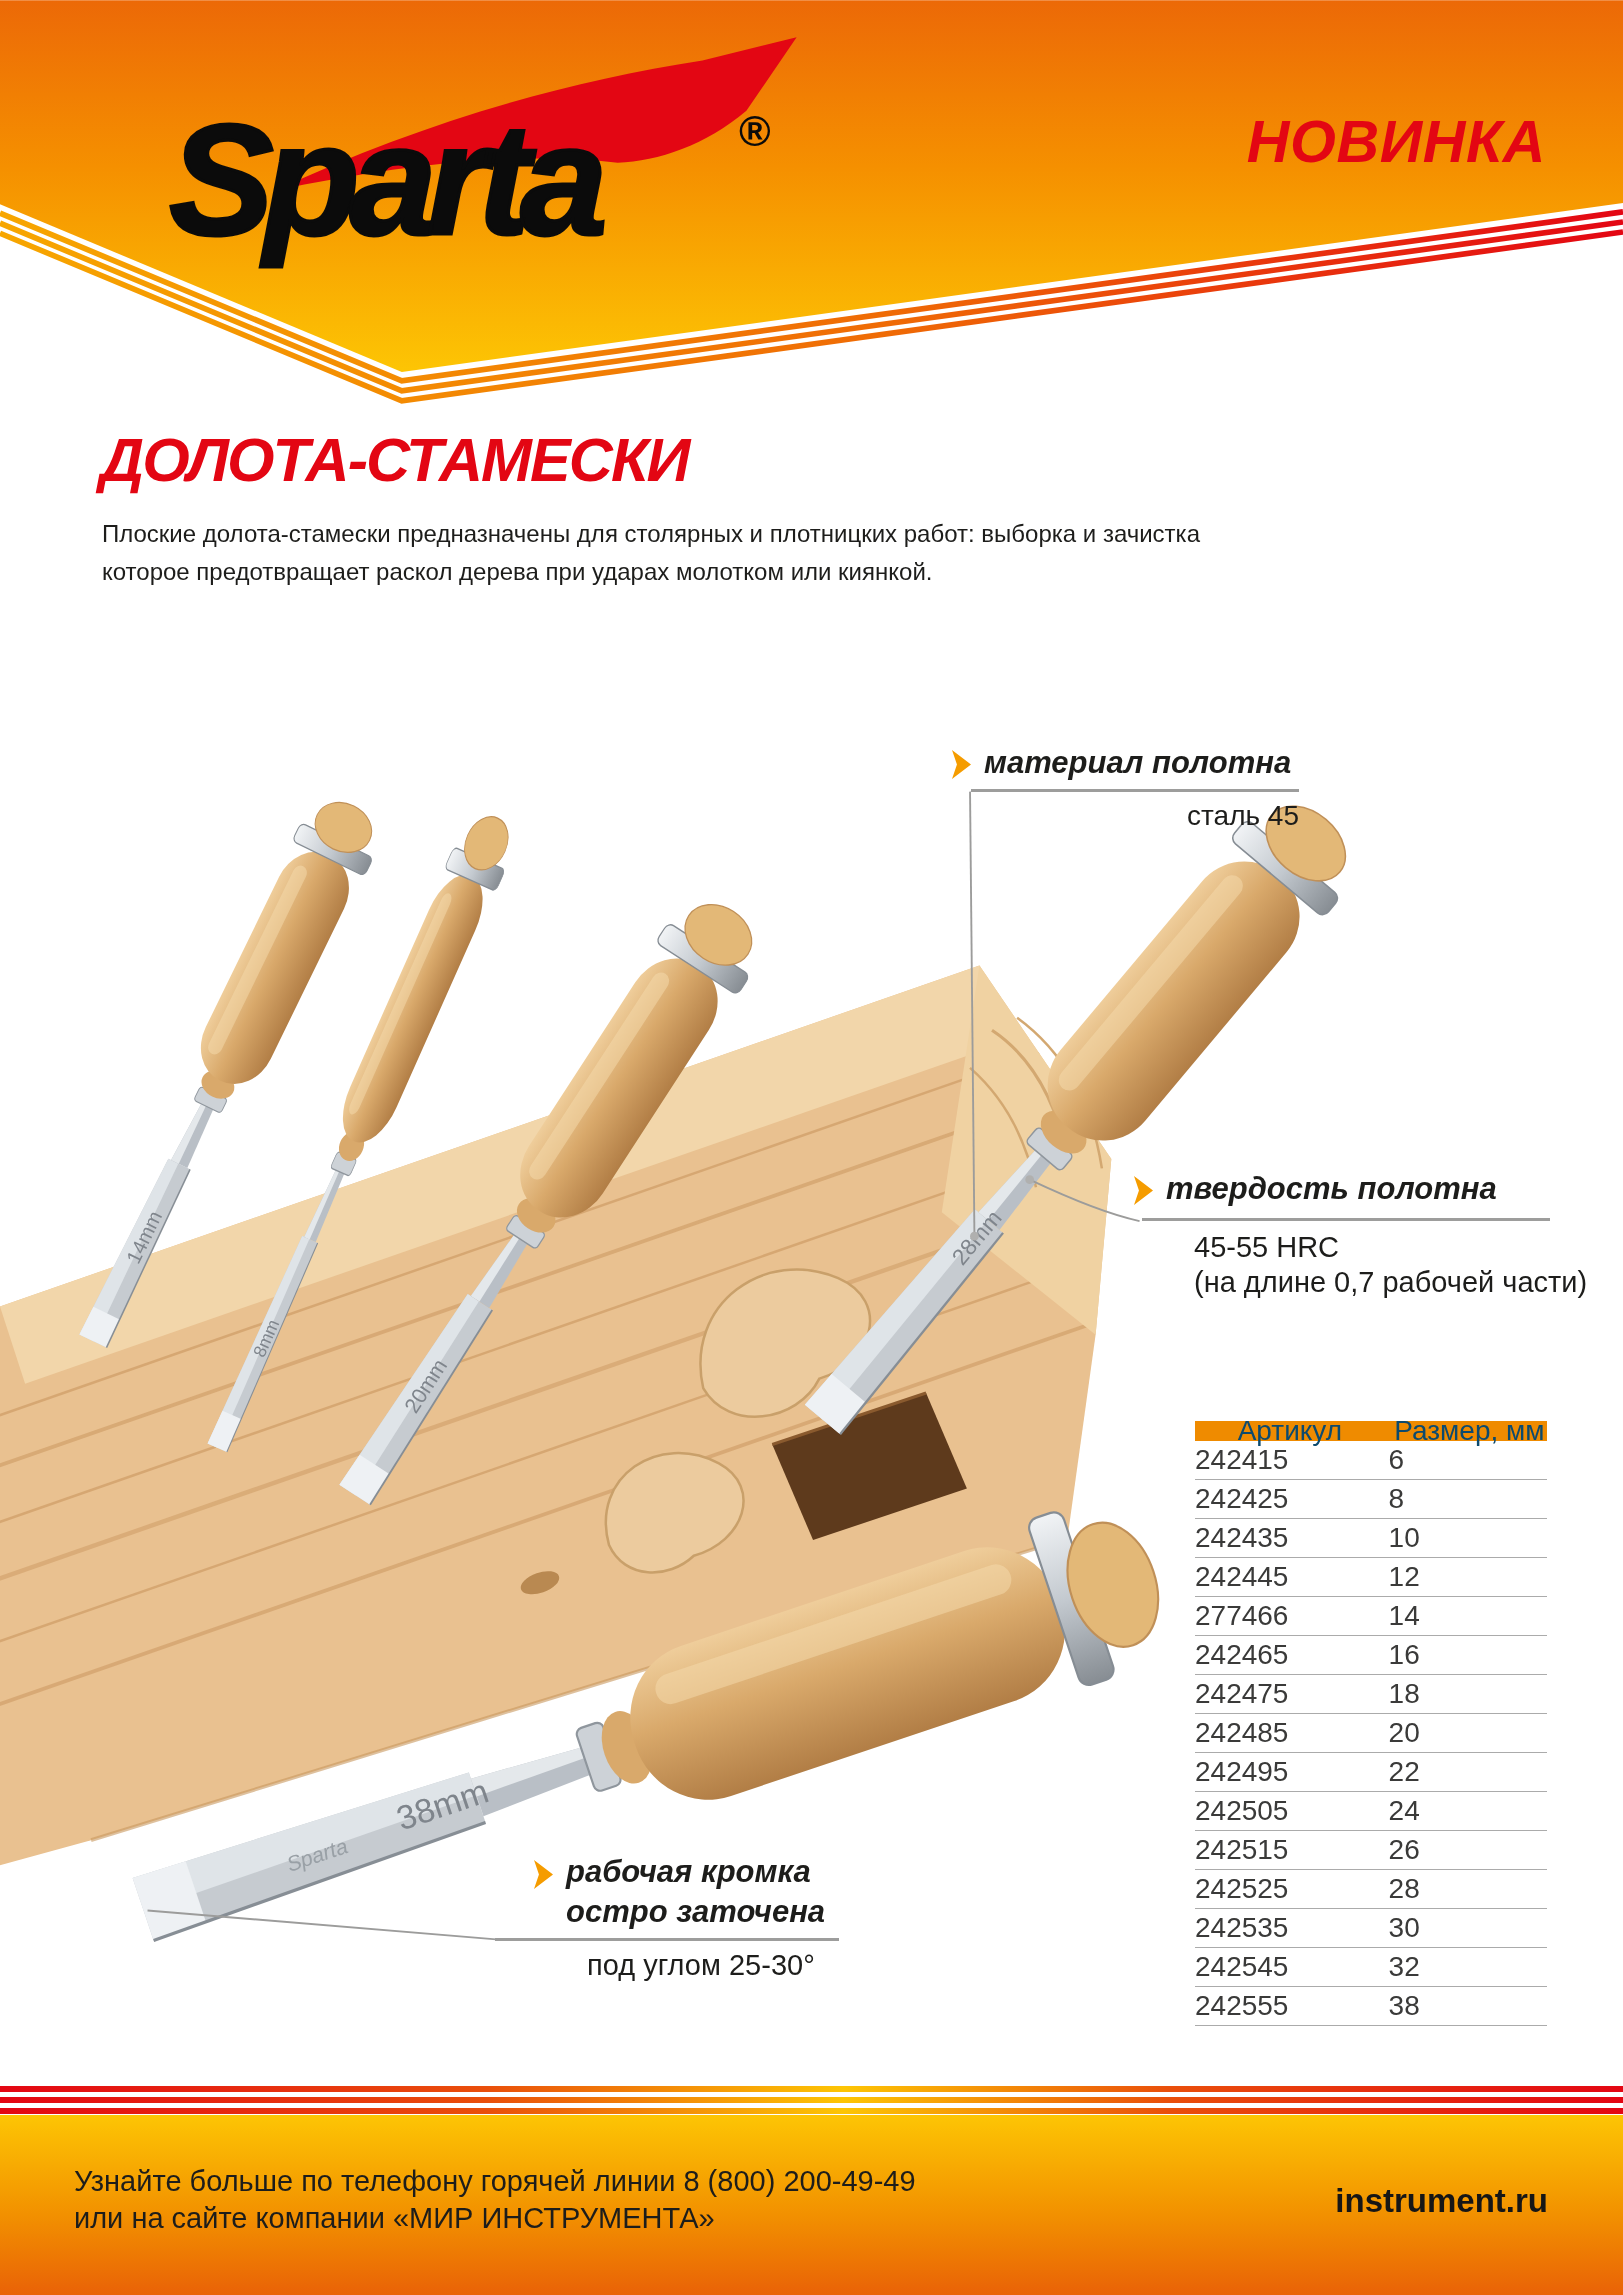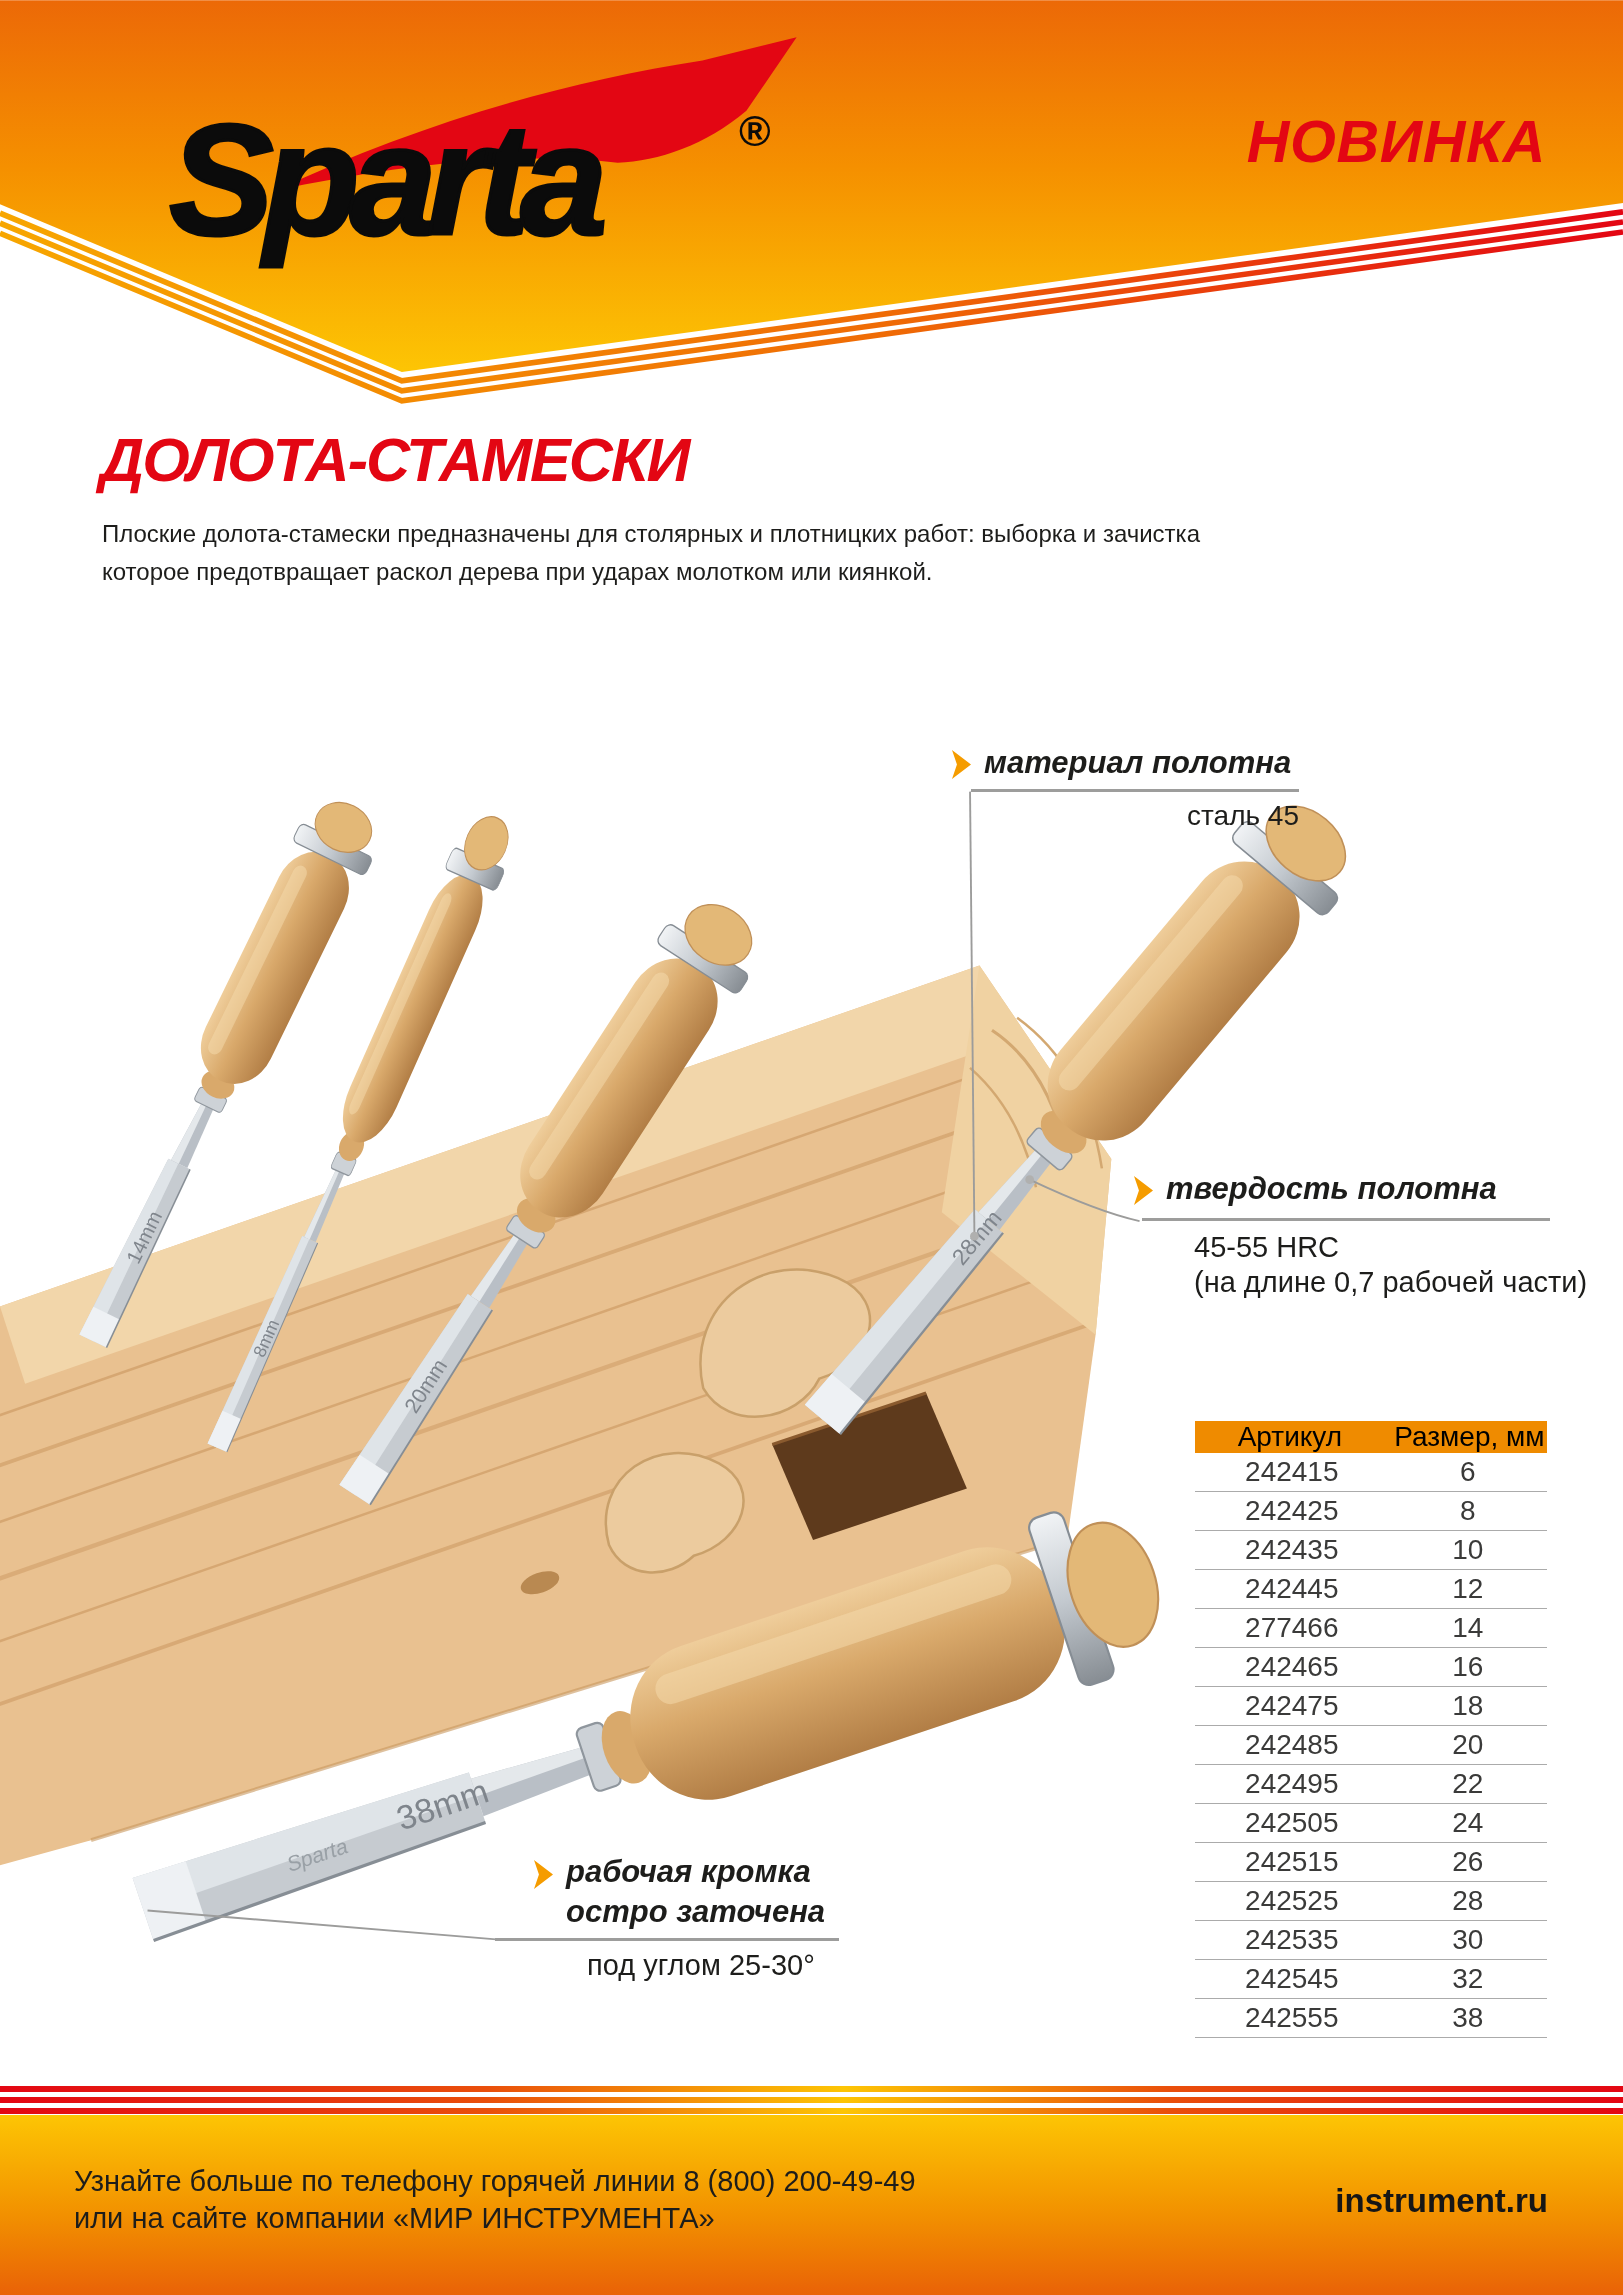--- a/index.html
+++ b/index.html
@@ -54,27 +54,27 @@
   .c2-v2    { left:1173px; top:1266px; }
 
   .c3-chev  { left:534px;  top:1860px; }
   .c3-label1{ left:566px;  top:1854px; }
   .c3-label2{ left:566px;  top:1894px; }
   .c3-line  { left:495px;  top:1938px; width:344px; }
   .c3-value { left:566px;  top:1949px; }
 
   
   .size-table { position:absolute; left:1195px; top:1421px; width:352px; }
-  .thead { height:32px; background:var(--table_header); color:#000000;
+  .thead { height:20px; background:var(--table_header); color:#0c4a6e;
            display:flex; align-items:center; font-size:28px;gap:7px; }
   .thead .hc0 { width:55%; text-align:center; }
   .thead .hc1 { width:45%; text-align:center; }
   .trow { height:39px; display:flex; align-items:center;
           border-bottom:1.3px solid #ababab; font-size:28px; color:#3a3a39; }
-  .tcell { text-align:center; }
+  .tcell { }
   .tcell.c0 { width:55%; }
   .tcell.c1 { width:45%; }
 
   
   .fstripe { position:absolute; left:0; width:1623px; height:6.3px;
     background:linear-gradient(90deg,#e30613 0%,#e94f0b 30%,#fdc504 52%,#e94f0b 72%,#e30613 100%); }
   .fs1 { top:2086px; } .fs2 { top:2097px; } .fs3 { top:2108px; }
   .footer { position:absolute; left:0; top:2115px; width:1623px; height:180px;
     background:linear-gradient(180deg,var(--footer_top) 0%,#f29100 55%,var(--footer_bottom) 100%); }
   .f-line { position:absolute; font-size:29px; color:#1d1d1b; white-space:nowrap; }

